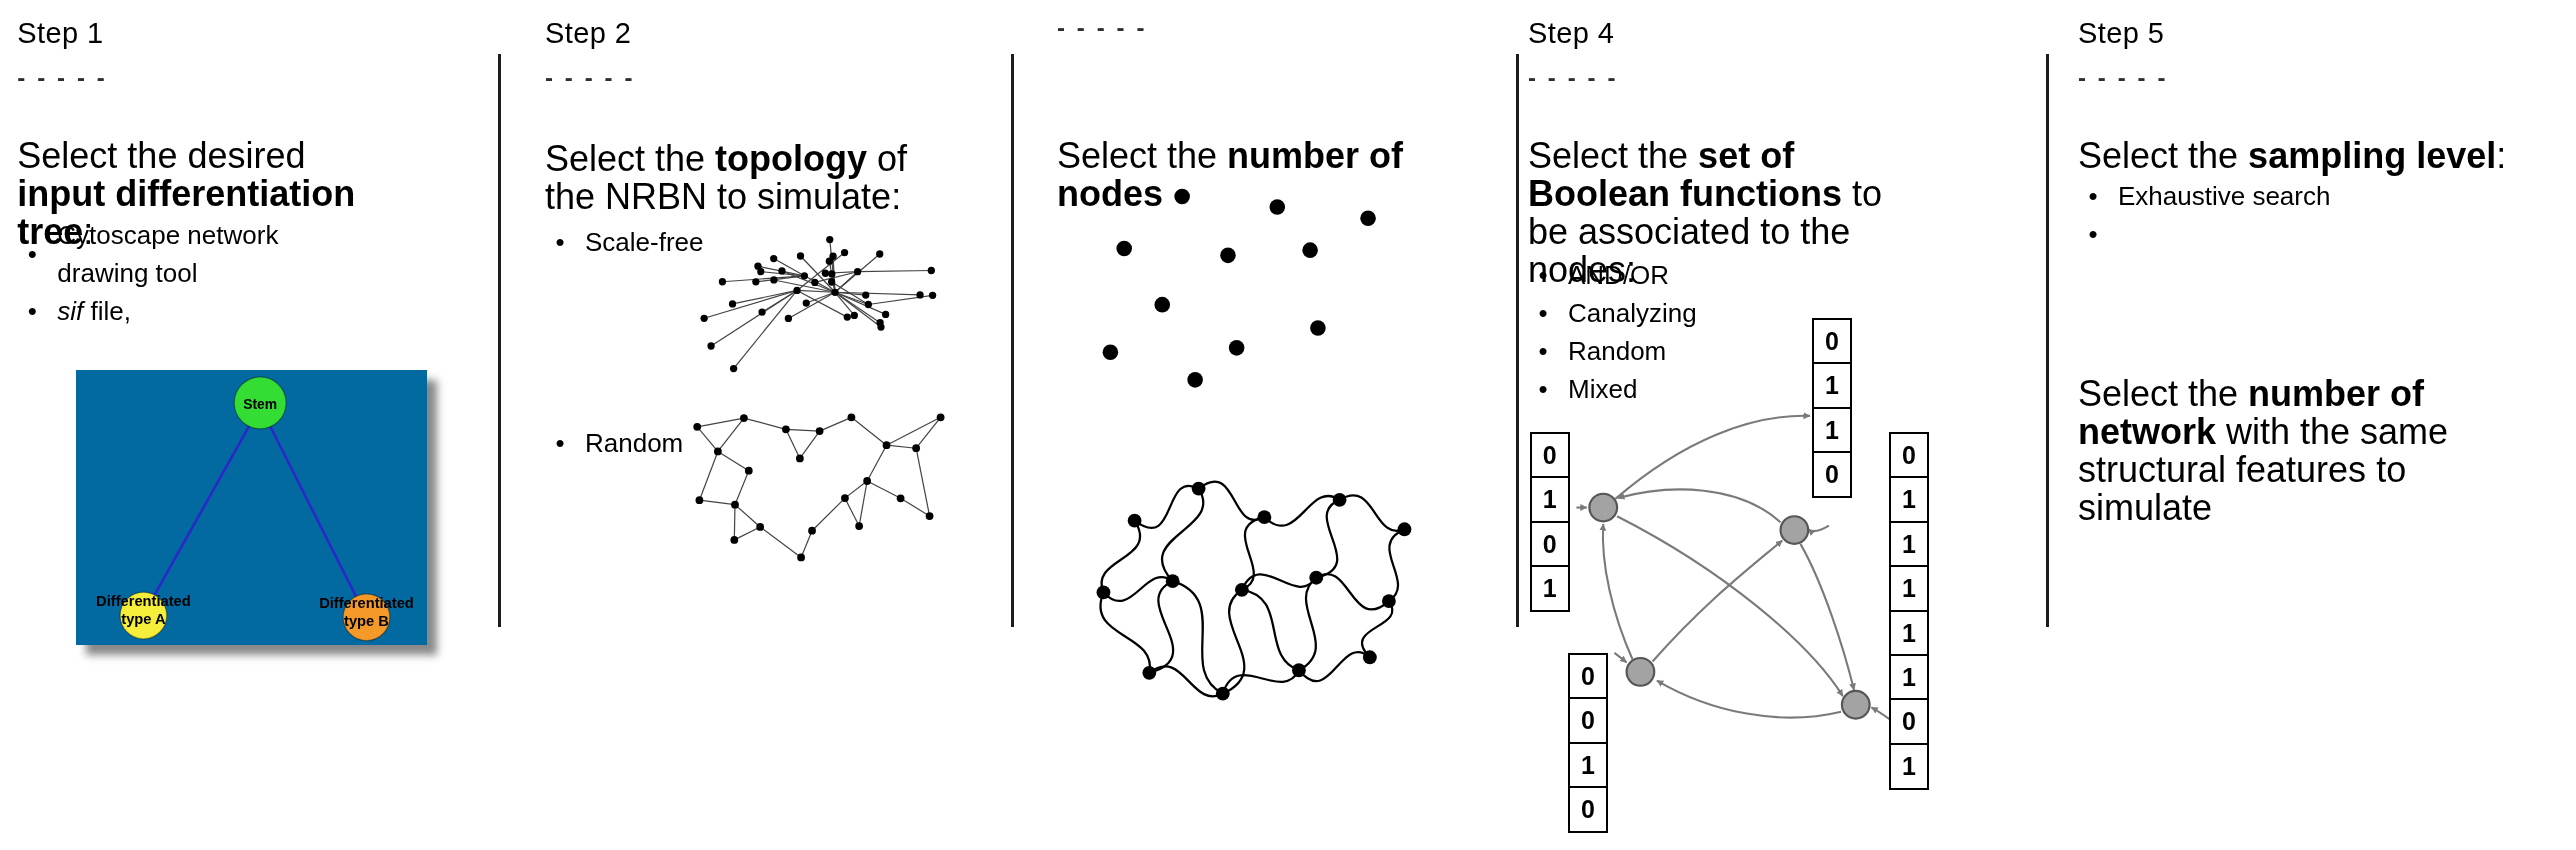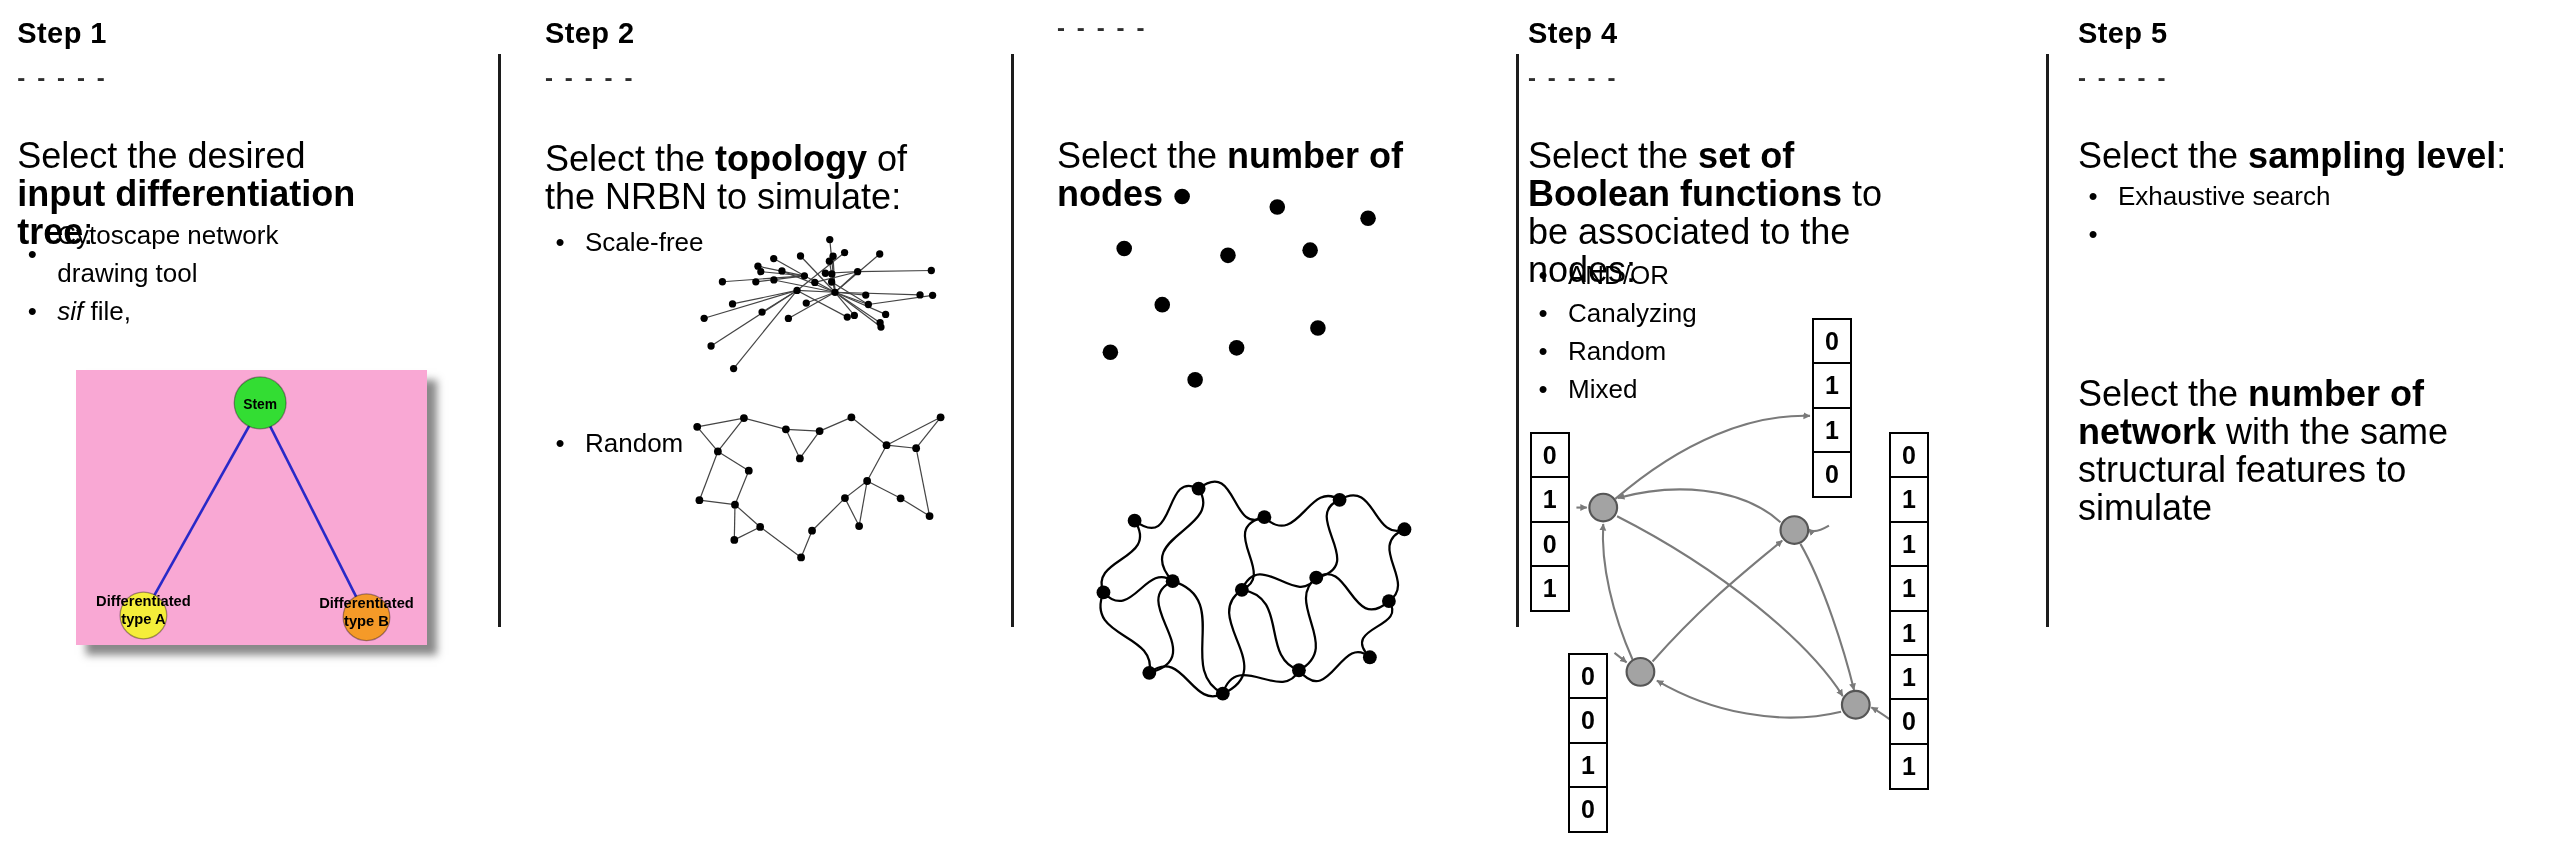--- a/index.html
+++ b/index.html
@@ -1,21 +1,21 @@
 <!DOCTYPE html>
 <html style="font-size:14px"><head>
 <meta charset="utf-8">
 <style>
   *{box-sizing:border-box}
   html,body{margin:0;padding:0;background:#fff}
   body{font-family:"Liberation Sans",sans-serif;color:#000;width:2576px}
   .page{position:relative;width:2576px;height:851px;background:#fff;overflow:hidden}
   .divider{position:absolute;top:54px;width:2.6px;height:573px;background:#1c1c1c}
   .col{position:absolute;top:0;bottom:0}
-  .step-title{font-size:29px;font-weight:bold;margin:17.3px 0 0 0;letter-spacing:0.4px}
+  .step-title{font-size:29px;font-weight:normal;margin:17.3px 0 0 0;letter-spacing:0.4px}
   .dashes{font-size:24px;font-weight:bold;margin-top:14px;letter-spacing:2.6px;color:#2e2e2e}
   .txt{position:absolute;left:0;margin:0;font-size:36px;line-height:38px}
   .bullets{position:absolute;left:0;font-size:26px;line-height:38px}
   .bullet{display:flex;align-items:center}
   .b-dot{flex:0 0 40px;padding-left:10.4px}
   .b-dot::before{content:"\2022"}
   .b-text{flex:0 1 auto}
   .tree-box{position:absolute;box-shadow:9.5px 10.4px 7.8px rgba(40,40,40,.55)}
   .tree-box svg{width:100%;height:100%;display:block}
   .node-label{font-weight:bold;text-anchor:middle;fill:#000}
@@ -47,21 +47,21 @@
 
     <div class="bullet">
         <span class="b-dot"></span>
         <span class="b-text" style="max-width:290px">Cytoscape network drawing tool</span>
       </div>
         <div class="bullet">
         <span class="b-dot"></span>
         <span class="b-text" style="max-width:290px"><i>sif</i> file,</span>
       </div>
       </div>
-    <div class="tree-box" style="left: 59px; top: 370px; width: 351px; height: 275px; background: #f9a8d4;">
+    <div class="tree-box" style="left: 59px; top: 370px; width: 351px; height: 275px; background: #0369a1;">
       <svg viewBox="0 0 406 318">
         <line x1="213" y1="42" x2="82" y2="276" stroke="#2929c8" stroke-width="3"></line>
         <line x1="213" y1="42" x2="332" y2="278" stroke="#2929c8" stroke-width="3"></line>
         <circle cx="213" cy="38" r="30" fill="#33dd33" stroke="rgba(0,0,0,0.35)" stroke-width="1.5"></circle>
         <circle cx="78" cy="284" r="27" fill="#f5ee3a" stroke="rgba(0,0,0,0.35)" stroke-width="1.5"></circle>
         <circle cx="336" cy="286" r="27" fill="#f59a28" stroke="rgba(0,0,0,0.35)" stroke-width="1.5"></circle>
         <text class="node-label" x="213" y="45" font-size="16">Stem</text>
         <text class="node-label" x="78" y="273" font-size="17">Differentiated</text>
         <text class="node-label" x="78" y="294" font-size="17">type A</text>
         <text class="node-label" x="336" y="275" font-size="17">Differentiated</text>

